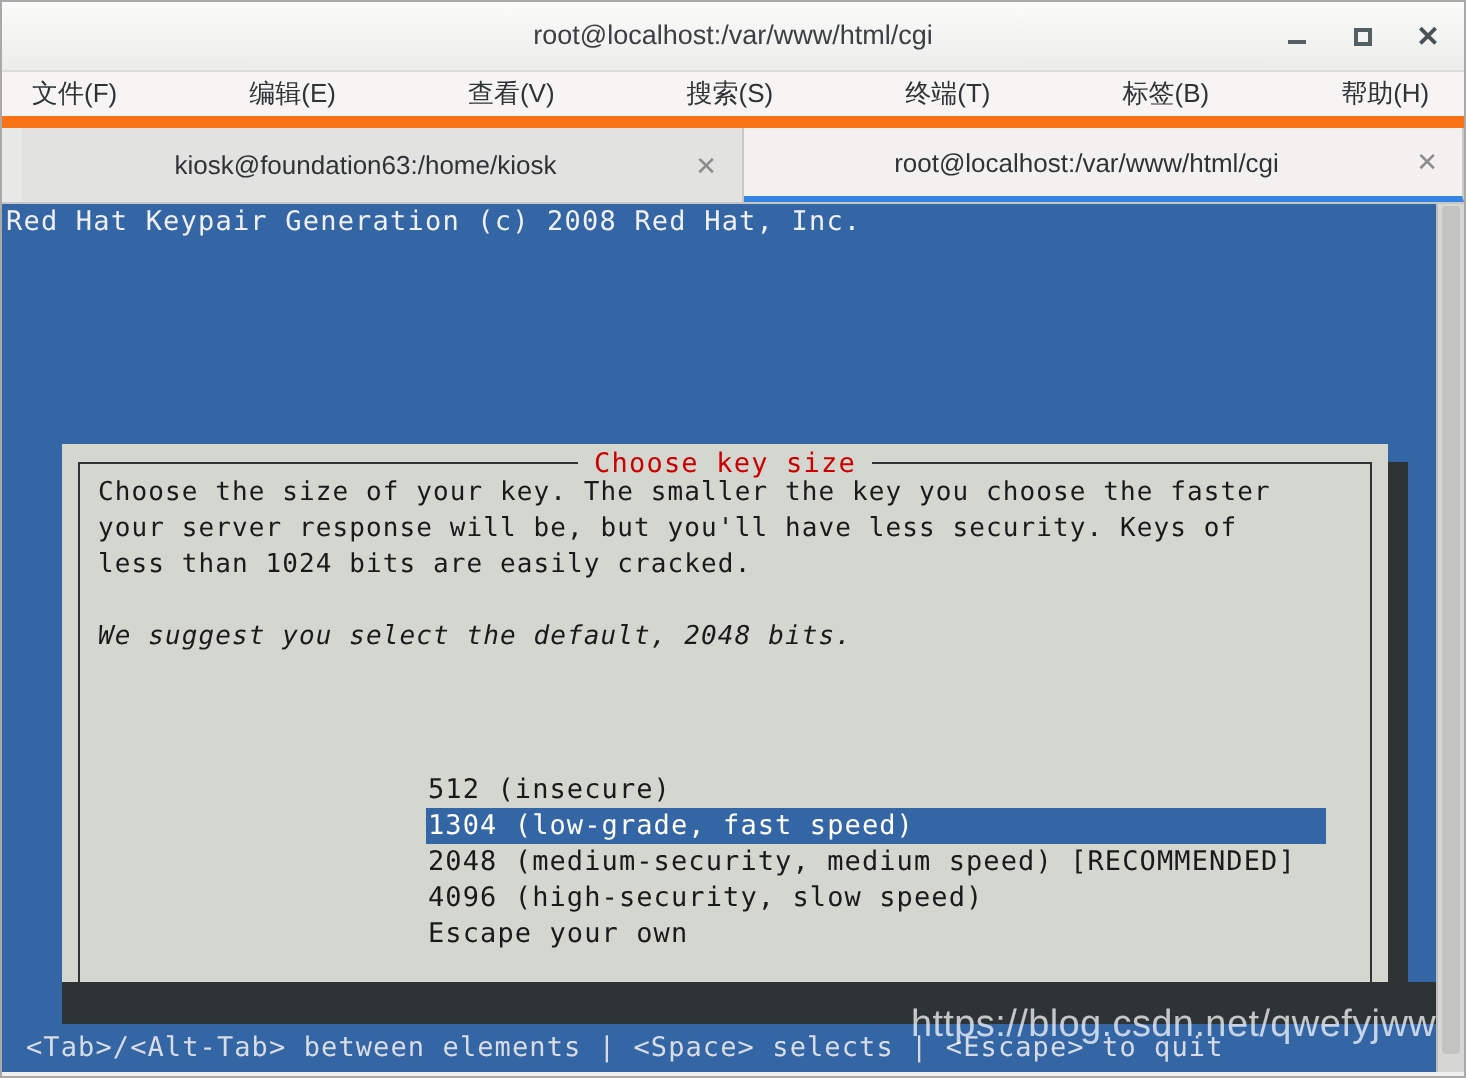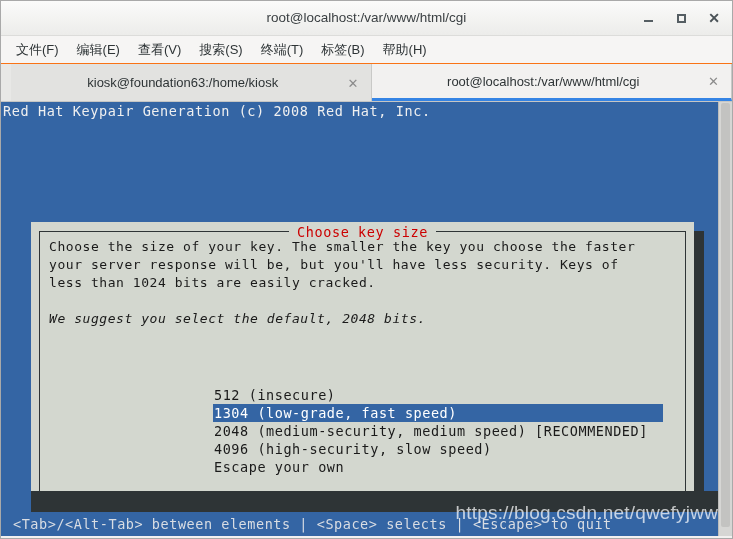--- a/index.html
+++ b/index.html
@@ -70,25 +70,26 @@
   .glyph-close {
     font-size: 14px;
     font-weight: bold;
     color: #4a5257;
   }
 
   
   #menubar {
     height: 28px;
     background: #f6f5f4;
-    border-bottom: 1px solid #f97316;
+    border-bottom: 6px solid #f97316;
     display: flex;
     align-items: center;
     padding-left: 6px;
     box-sizing: border-box;
+    gap: 48px;
   }
   .menu-item {
     font-size: 13px;
     color: #2e3436;
     padding: 3px 9px;
     cursor: default;
     white-space: nowrap;
   }
 
   
@@ -194,24 +195,22 @@
     border: 1px solid #2e3436;
     box-sizing: border-box;
   }
   #dialog-title-wrap {
     position: absolute;
     left: 8px;
     right: 8px;
     top: 2px;
     height: 16px;
     display: flex;
-    align-items: center;
     justify-content: center;
     pointer-events: none;
-    flex-direction: column;
   }
   #dialog-title {
     background: #d3d7cf;
     color: #cc0000;
     font-size: 13.5px;
     letter-spacing: 0.6px;
     padding: 0 8px;
     white-space: nowrap;
   }
   .title-rule {

